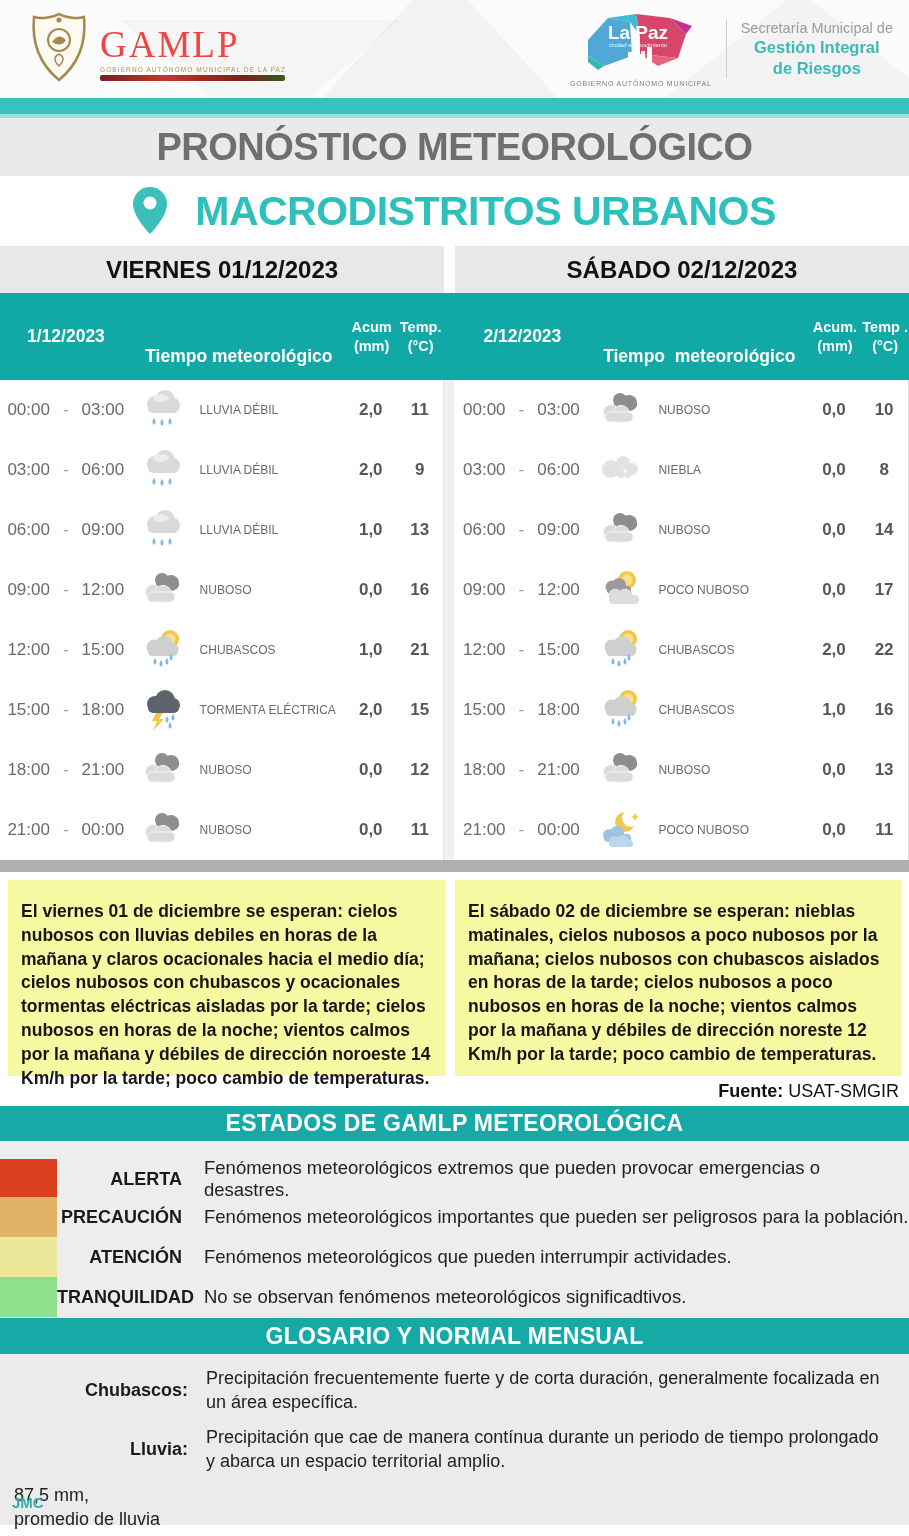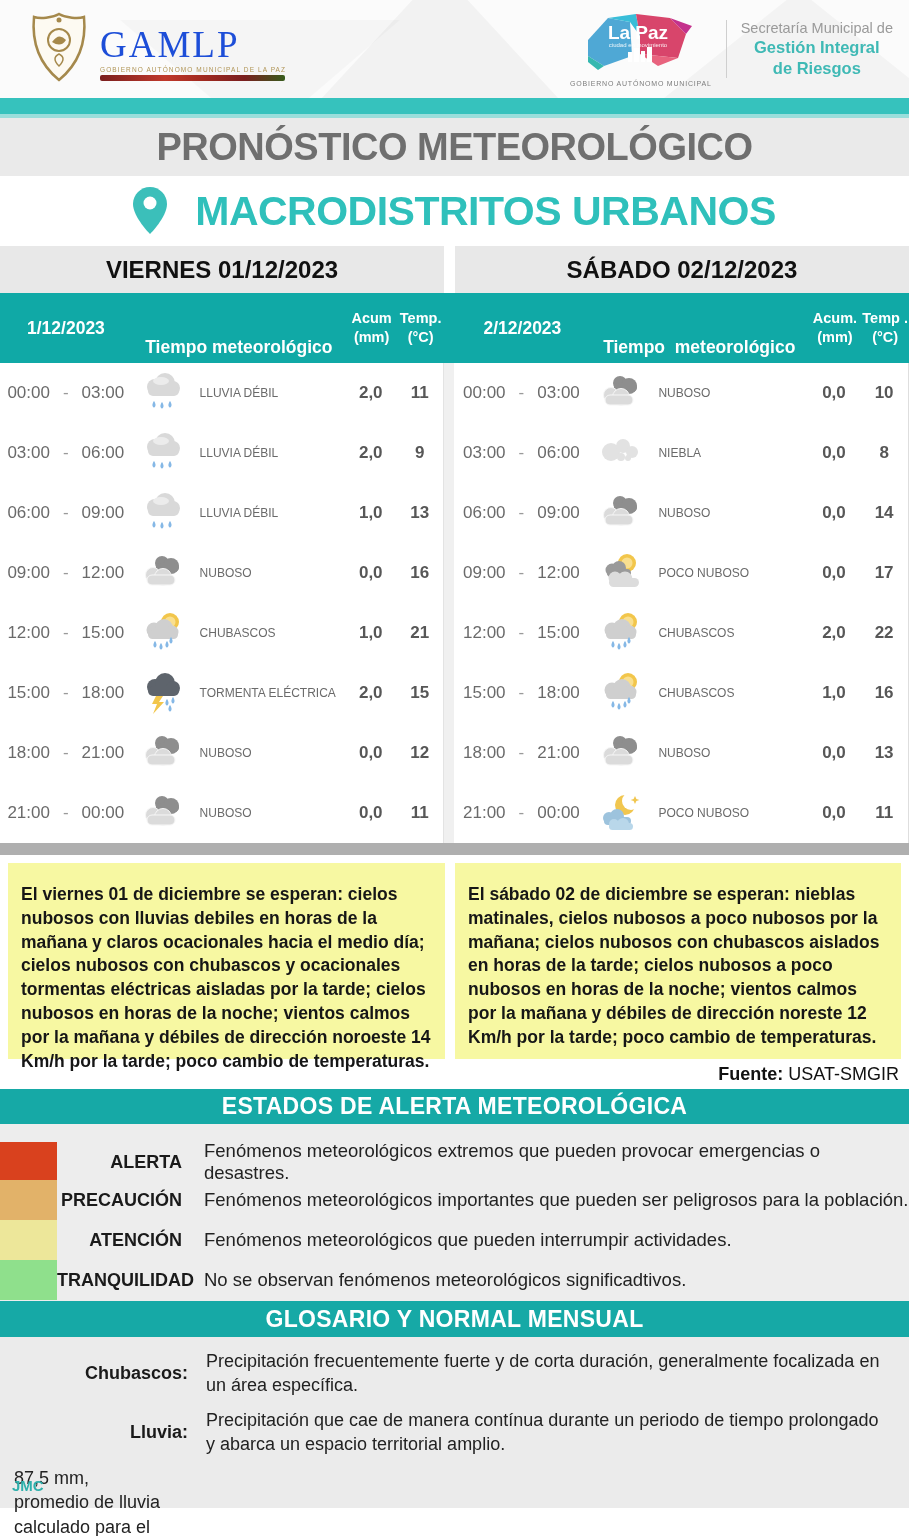--- a/index.html
+++ b/index.html
@@ -9,21 +9,21 @@
   
   .header { position:relative; height:98px; background:#fbfbfb; overflow:hidden; }
   .tri { position:absolute; width:0; height:0; border-style:solid; }
   .tri1 { left:320px; top:-30px; border-width:0 120px 130px 120px; border-color:transparent transparent rgba(0,0,0,0.035) transparent; }
   .tri2 { left:120px; top:20px; border-width:120px 140px 0 140px; border-color:rgba(0,0,0,0.025) transparent transparent transparent; }
   .tri3 { right:-40px; top:-10px; border-width:0 150px 120px 150px; border-color:transparent transparent rgba(0,0,0,0.03) transparent; }
   .header-inner { position:relative; display:flex; align-items:center; height:100%; padding:0 10px 0 28px; }
 
   .gamlp { display:flex; align-items:flex-start; gap:10px; }
   .gamlp-text { padding-top:16px; }
-  .gamlp-title { font-family:"Liberation Serif", serif; font-size:37px; color:#1d4ed8; letter-spacing:2px; line-height:1; }
+  .gamlp-title { font-family:"Liberation Serif", serif; font-size:37px; color:#ef4444; letter-spacing:2px; line-height:1; }
   .gamlp-sub { font-size:6.5px; color:#b09455; letter-spacing:1.1px; margin-top:3px; white-space:nowrap; }
   .gamlp-ribbon { height:6px; width:185px; margin-top:2px; border-radius:2px;
     background:linear-gradient(90deg,#7a1f1f 0%, #c0392b 35%, #a22a20 55%, #7a1f1f 78%, #375c1c 100%); }
 
   .header-right { margin-left:auto; display:flex; align-items:center; gap:14px; padding-right:2px; }
   .lapaz { text-align:center; }
   .lapaz-caption { font-size:7px; color:#7c7c7c; letter-spacing:0.8px; margin-top:2px; white-space:nowrap; }
   .divider-v { width:1px; height:58px; background:#cfcfcf; }
   .secretaria { text-align:center; line-height:1.25; padding-right:4px; }
   .secretaria .l1 { font-size:14.5px; color:#9a9a9a; }
@@ -37,21 +37,21 @@
   .subtitle-row h2 { font-size:41px; color:#2fc0bb; font-weight:bold; letter-spacing:-0.5px; }
 
   
   .day-titles { height:47px; display:flex; background:#fff; }
   .day-title { background:#e8e8e8; display:flex; align-items:center; justify-content:center;
     font-size:24px; font-weight:bold; color:#111; }
   .day-title.left { width:444px; }
   .day-gap { width:11px; background:#fff; }
   .day-title.right { flex:1; }
 
-  .thead-band { height:70px; background:#10a9a6; display:flex; }
+  .thead-band { height:87px; background:#10a9a6; display:flex; }
   .thead { display:grid; grid-template-columns:29.7% 14% 34.2% 11.6% 10.5%; align-items:center; color:#fff; }
   .thead.left { width:444px; } .thead-gap { width:11px; } .thead.right { flex:1; }
   .th { text-align:center; font-weight:bold; }
   .th-date { grid-column:1; font-size:17.5px; }
   .th-weather { grid-column:2 / span 2; font-size:17.5px; white-space:pre;margin-top:39px; }
   .th-small { font-size:14.5px; white-space:pre-line; line-height:1.3; }
 
   .rows-wrap { display:flex; background:#fff; }
   .rows { width:444px; border-right:1px solid #e3e3e3; }
   .rows-divider { width:10px; background:#f0f0f0; }
@@ -592,21 +592,21 @@
   <div class="summaries">
     <div class="summary-box left">El viernes 01 de diciembre se esperan: cielos nubosos con lluvias  debiles en horas de la mañana y claros ocacionales hacia el medio día; cielos nubosos con chubascos y ocacionales tormentas eléctricas aisladas por la tarde; cielos nubosos en horas de la noche; vientos calmos por la mañana y débiles de dirección noroeste 14 Km/h por la tarde; poco cambio de temperaturas.</div>
     <div class="summary-box right">El sábado 02 de diciembre se esperan: nieblas matinales, cielos nubosos a poco nubosos por la mañana; cielos nubosos con chubascos aislados en horas de la tarde; cielos nubosos a poco nubosos en horas de la noche; vientos calmos por la mañana y débiles de dirección noreste 12 Km/h por la tarde; poco cambio de temperaturas.</div>
   </div>
   <div class="source-row">
     <span class="lbl">Fuente:</span>
     <span>USAT-SMGIR</span>
   </div>
 
   <div class="section-band">
-    <span>ESTADOS DE ALERTA METEOROLÓGICA</span>
+    <span>ESTADOS DE GAMLP METEOROLÓGICA</span>
   </div>
   <div class="alerts">
       <div class="alert-row">
         <div class="alert-color" style="background:#d9411e"></div>
         <div class="alert-label">ALERTA</div>
         <div class="alert-desc">Fenómenos meteorológicos extremos que pueden provocar emergencias o desastres.</div>
       </div>
       <div class="alert-row">
         <div class="alert-color" style="background:#e2b269"></div>
         <div class="alert-label">PRECAUCIÓN</div>

